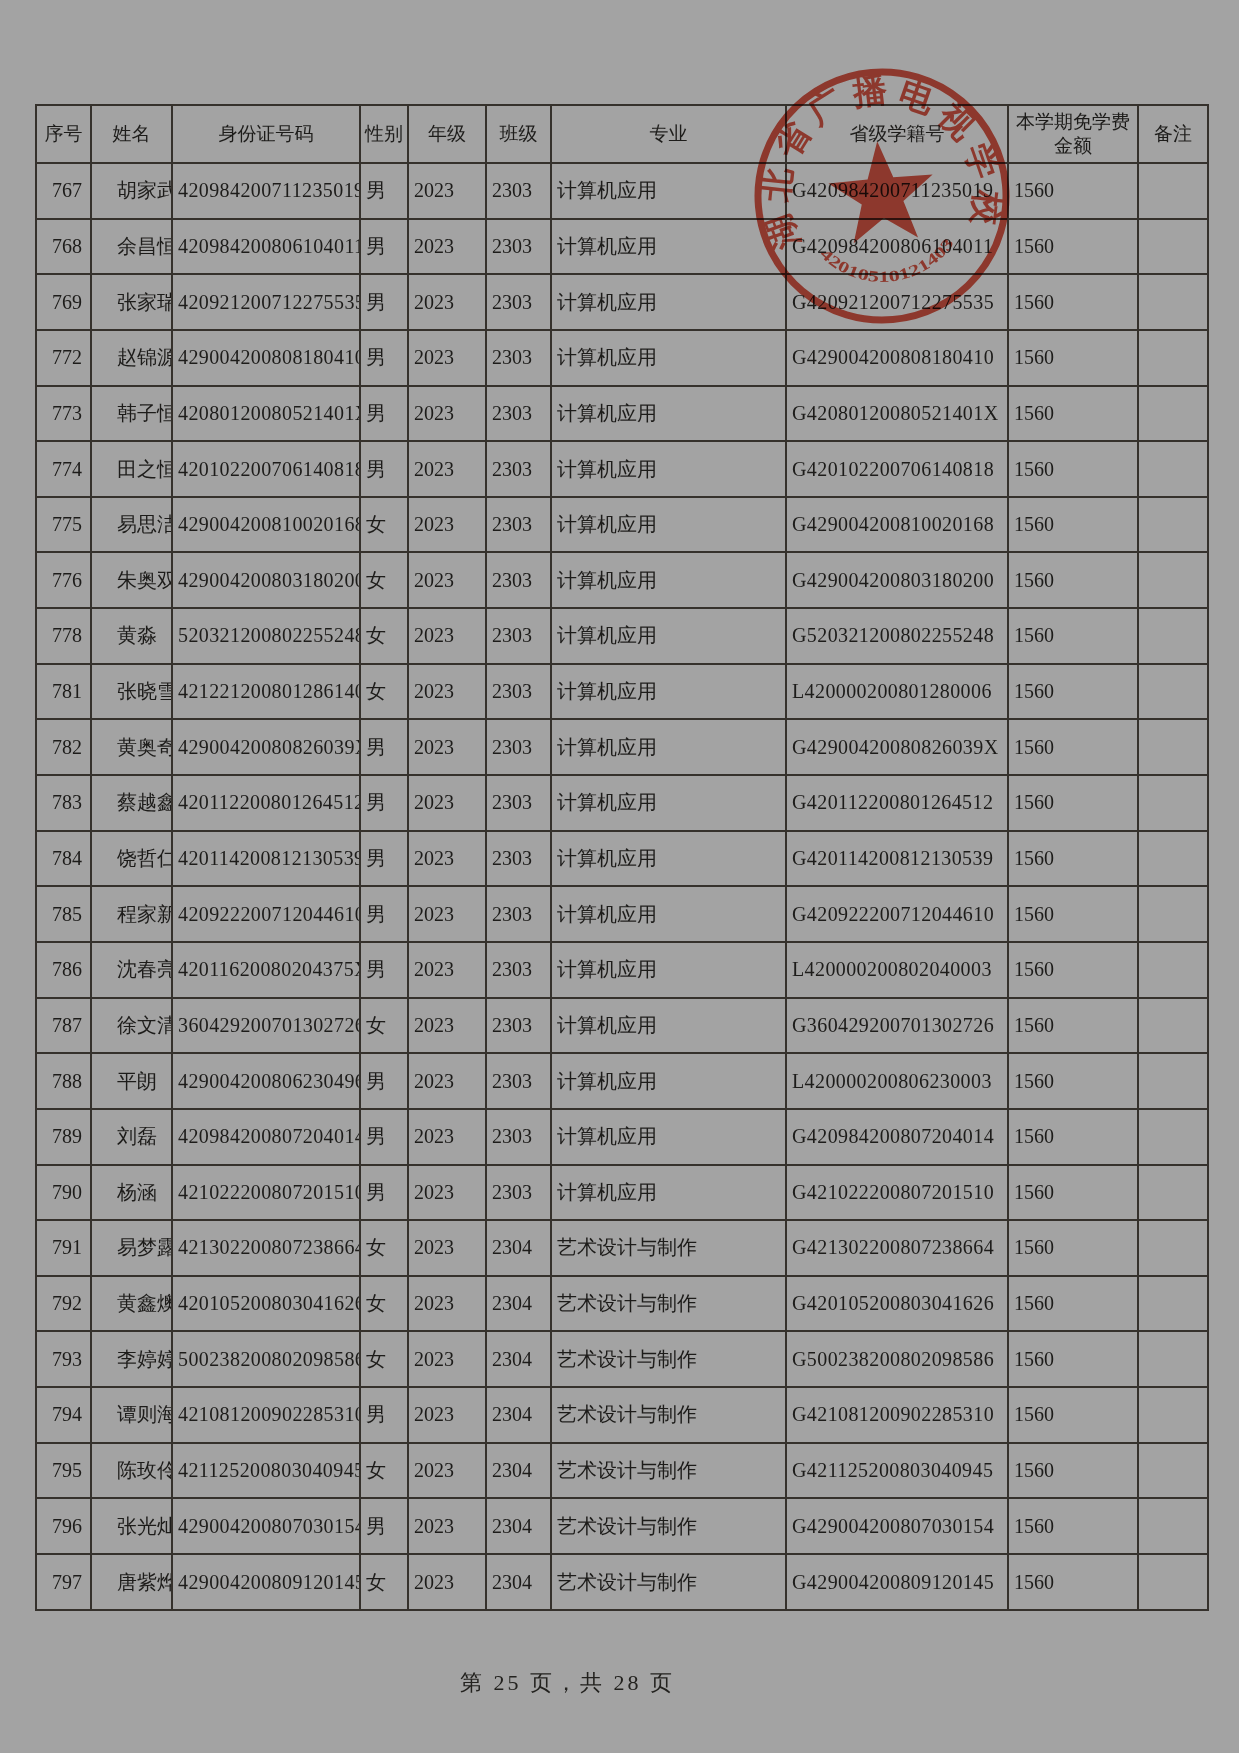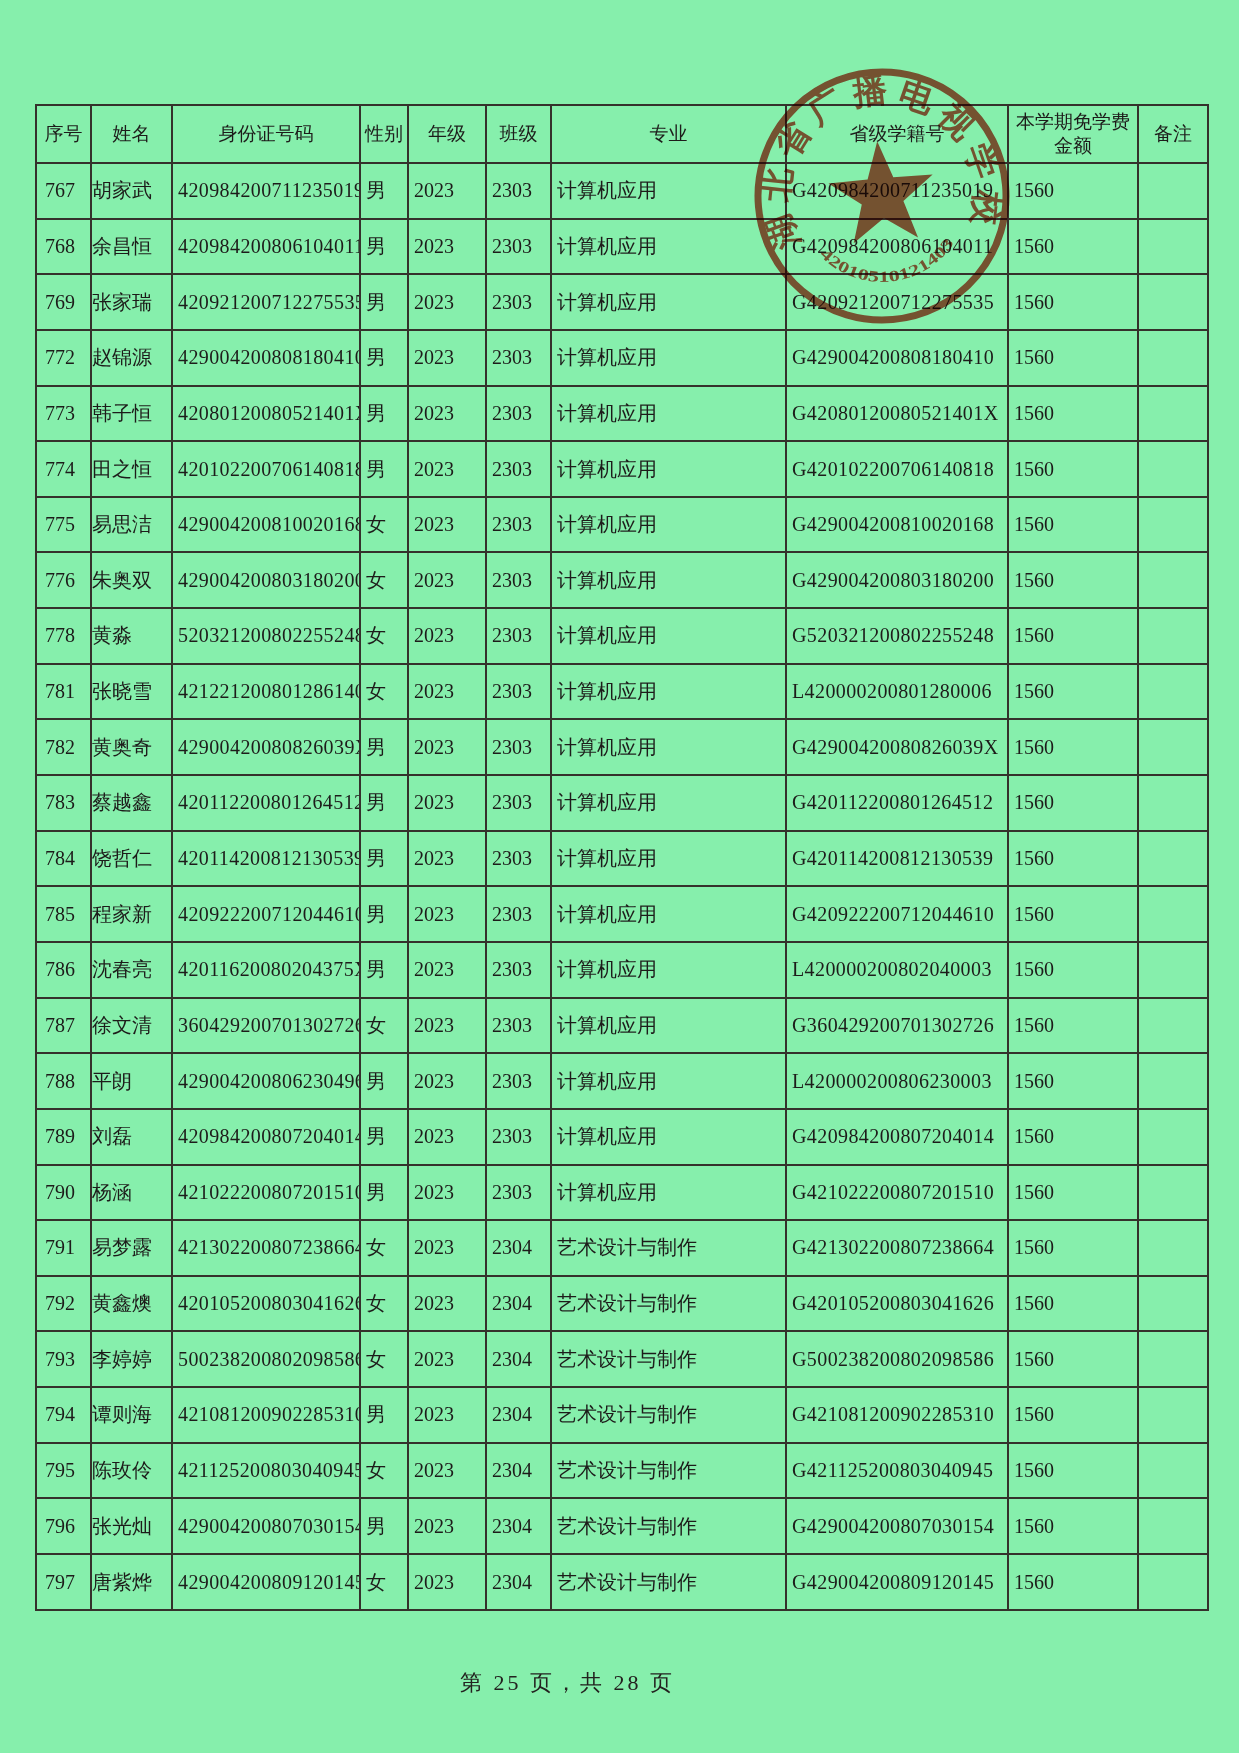--- a/index.html
+++ b/index.html
@@ -4,21 +4,21 @@
 <style>
   html,body { margin:0; padding:0; }
   body {
     width:1239px; height:1753px;
     background:#ffffff;
     position:relative;
     font-family:"Liberation Serif","DejaVu Serif",serif;
     color:#1d1c1a;
     overflow:hidden;
   }
-  .sheet { position:absolute; inset:0; background:#86efac; }
+  .sheet { position:absolute; inset:0; background:#a3a3a3; }
 
   table.roster {
     position:absolute; left:35px; top:104px;
     width:1172px; height:1507px;
     border-collapse:collapse; table-layout:fixed;
   }
   .roster th, .roster td {
     border:2px solid #35312c;
     font-weight:normal;
     font-size:20px;
@@ -30,23 +30,23 @@
   }
   .roster thead th {
     font-size:19px;
     text-align:center;
     white-space:normal;
     line-height:1.25;
     height:56px;
     padding:0 2px;
   }
   .roster tbody tr { height:45.3px; }
-  .roster td.c-seq { text-align:left; padding:0 8px; }
+  .roster td.c-seq { text-align:right; padding:0 8px; }
   .roster td.c-id, .roster td.c-reg { letter-spacing:0.4px; font-size:20px; }
-  .roster td.c-name { padding-left:0; }
+  .roster td.c-name { padding-left:25px; }
 
   .footer {
     position:absolute; top:1668px; left:0; width:1239px;
     text-align:center; font-size:22px; letter-spacing:3px;
     transform:translateX(-52px);
     color:#23221f;
   }
 
   .stamp {
     position:absolute; left:735px; top:49px;

